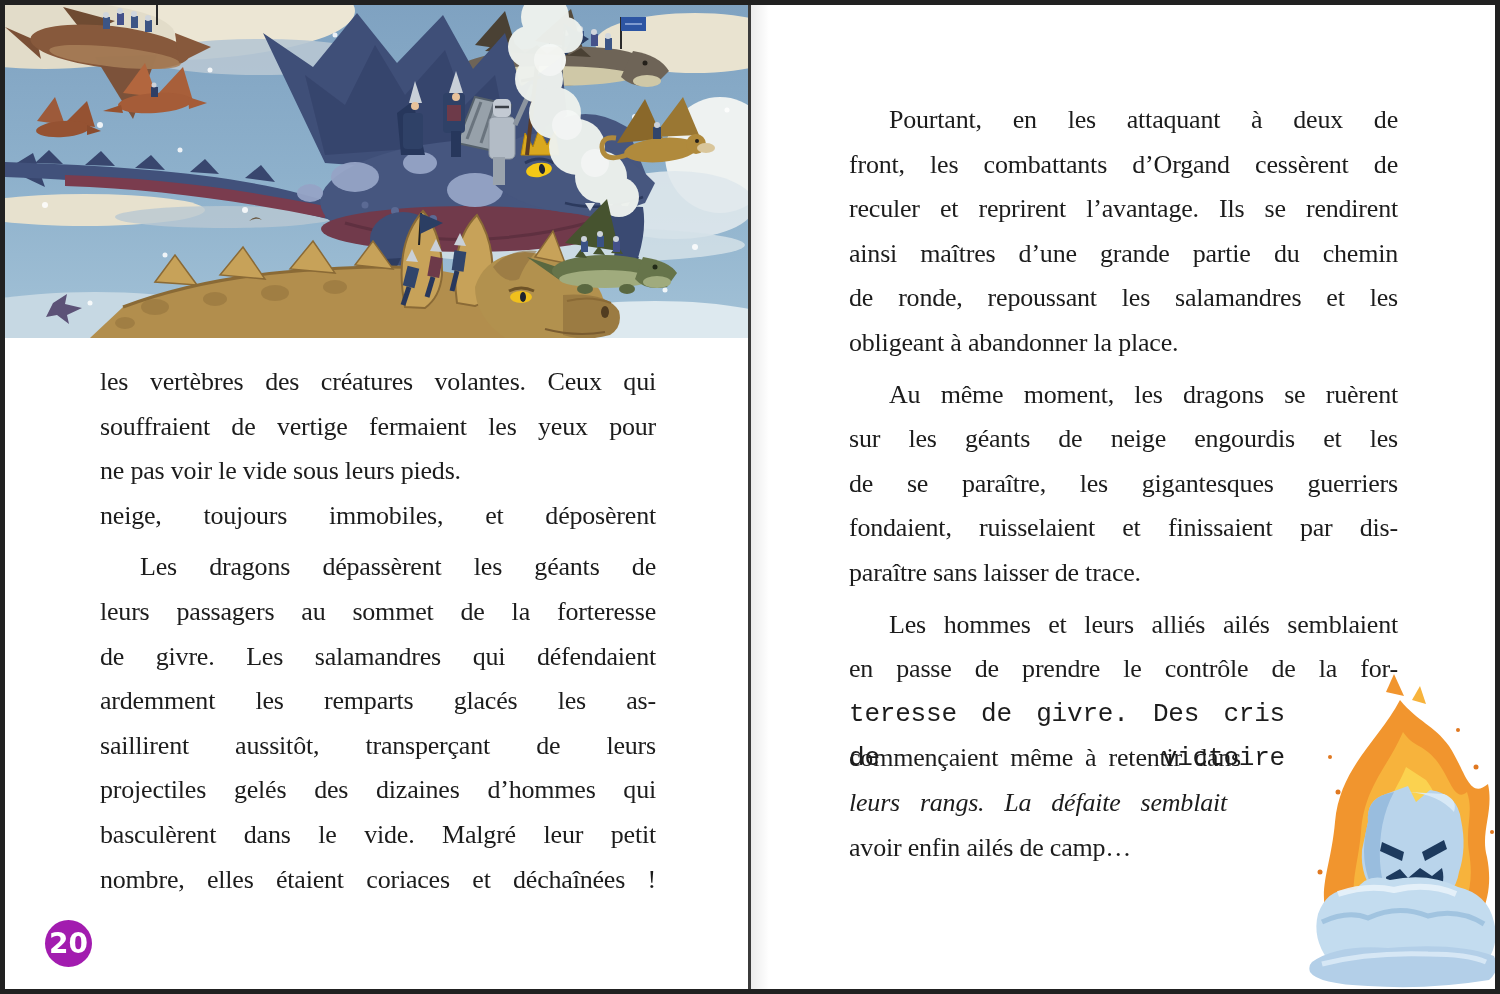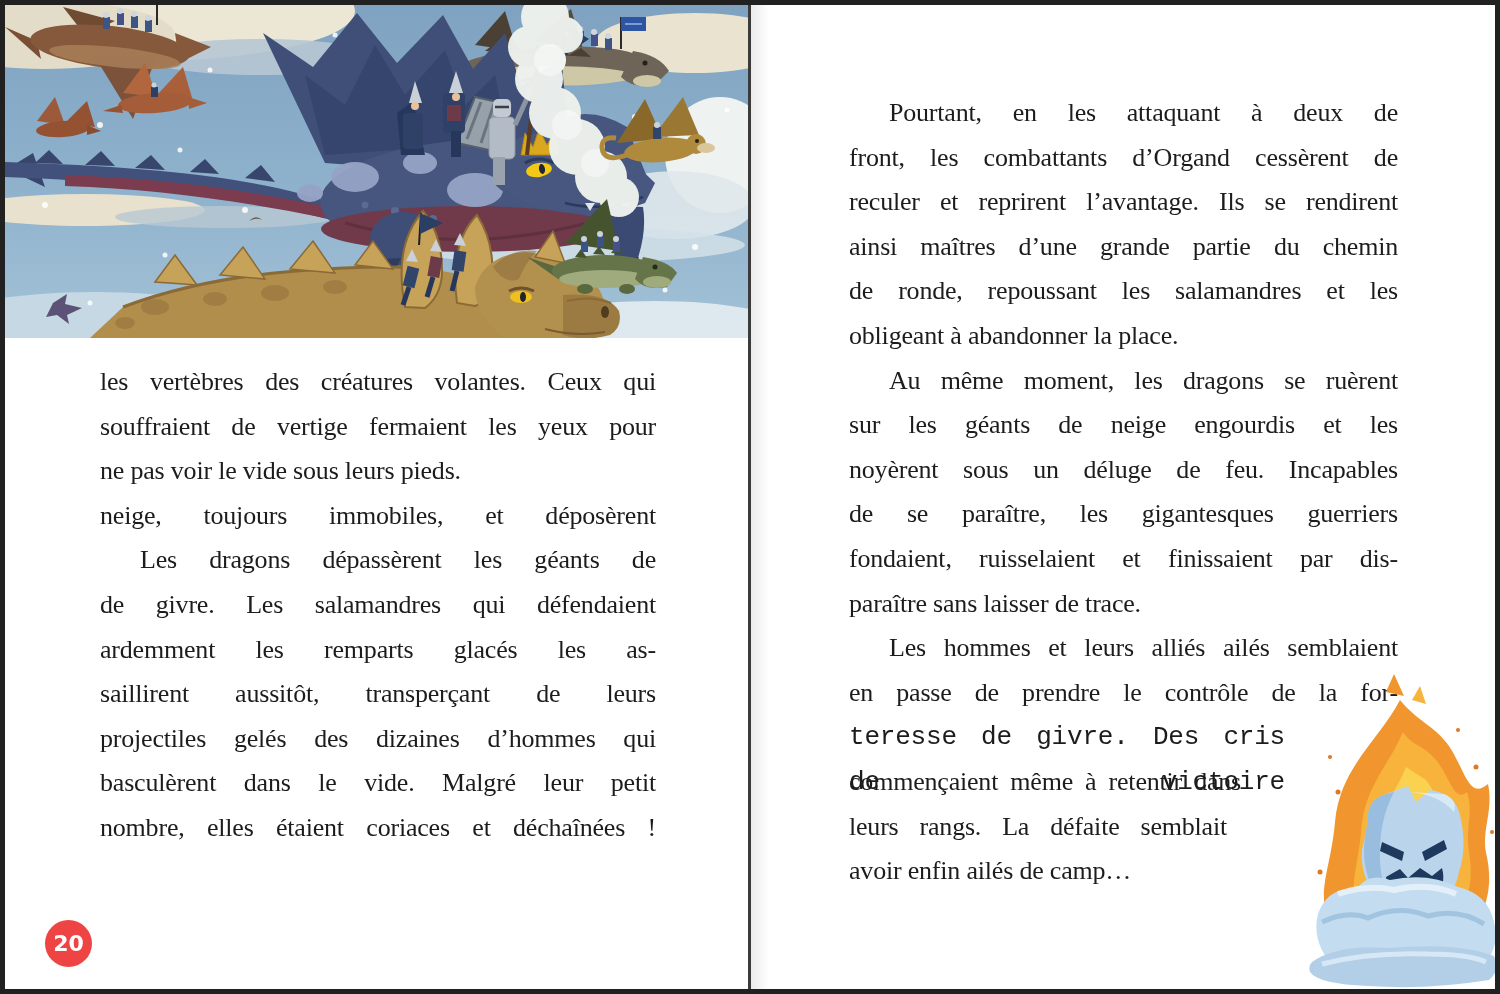--- a/index.html
+++ b/index.html
@@ -14,28 +14,28 @@
   .page{position:absolute;top:0;height:994px;background:#fff;}
   #left-page{left:0;width:633px;}
   #right-page{left:751px;width:749px;}
   .illus{position:absolute;left:5px;top:5px;width:744px;height:333px;z-index:5;}
   .flame-illus{position:absolute;left:1308px;top:672px;width:192px;height:318px;z-index:10;}
   .textblock{position:absolute;color:#1c1c1c;font-size:26px;line-height:44.6px;letter-spacing:-0.2px;z-index:8;}
   #left-text{left:100px;top:360px;width:556px;}
   #right-text{left:849px;top:91px;width:549px;}
   .line{text-align:justify;text-align-last:justify;height:44.6px;white-space:normal;}
   .line.end{text-align-last:left;font-family:Liberation Serif, serif;}
-  .line.indent{padding-left:40px;}
+  .line.indent{padding-left:40px;margin-top:7px;}
   .line.w1{width:436px;font-family:Liberation Mono, monospace;}
   .line.w2{width:392px;}
-  .line.w3{width:378px;}
+  .line.w3{width:378px;font-style:italic;}
   .badge{
     position:absolute;left:45px;top:920px;width:47px;height:47px;border-radius:50%;
-    background:#ef4444;color:#ffffff;font-family:"DejaVu Sans","Liberation Sans",sans-serif;
-    font-size:22px;font-weight:bold;display:flex;align-items:center;justify-content:center;z-index:12;
+    background:#a21caf;color:#ffffff;font-family:"DejaVu Sans","Liberation Sans",sans-serif;
+    font-size:28px;font-weight:bold;display:flex;align-items:center;justify-content:center;z-index:12;
   }
 </style>
 </head>
 <body>
 
 <div>
 
   <div class="page" id="left-page">
 
     <svg class="illus" viewBox="0 0 744 333" preserveAspectRatio="none" role="img" aria-label="Knights and soldiers riding a flock of dragons (navy, gold, green, brown, red) through a snowy blue sky with clouds">
@@ -330,20 +330,21 @@
         <ellipse cx="622" cy="284" rx="8" ry="5" fill="#5a6840"></ellipse>
       </g>
     </svg>
 
     <div class="textblock" id="left-text">
       <div class="line">les vertèbres des créatures volantes. Ceux qui</div>
       <div class="line">souffraient de vertige fermaient les yeux pour</div>
       <div class="line end">ne pas voir le vide sous leurs pieds.</div>
       <div class="line">neige, toujours immobiles, et déposèrent</div>
       <div class="line indent">Les dragons dépassèrent les géants de</div>
+      <div class="line">leurs passagers au sommet de la forteresse</div>
       <div class="line">de givre. Les salamandres qui défendaient</div>
       <div class="line">ardemment les remparts glacés les as-</div>
       <div class="line">saillirent aussitôt, transperçant de leurs</div>
       <div class="line">projectiles gelés des dizaines d’hommes qui</div>
       <div class="line">basculèrent dans le vide. Malgré leur petit</div>
       <div class="line">nombre, elles étaient coriaces et déchaînées !</div>
     </div>
 
     <div class="badge">20</div>
   </div>
@@ -352,21 +353,20 @@
 
   <div class="textblock" id="right-text">
     <div class="line indent">Pourtant, en les attaquant à deux de</div>
     <div class="line">front, les combattants d’Organd cessèrent de</div>
     <div class="line">reculer et reprirent l’avantage. Ils se rendirent</div>
     <div class="line">ainsi maîtres d’une grande partie du chemin</div>
     <div class="line">de ronde, repoussant les salamandres et les</div>
     <div class="line end">obligeant à abandonner la place.</div>
     <div class="line indent">Au même moment, les dragons se ruèrent</div>
     <div class="line">sur les géants de neige engourdis et les</div>
-    <div class="line">noyèrent sous un déluge de feu. Incapables</div>
     <div class="line">de se paraître, les gigantesques guerriers</div>
     <div class="line">fondaient, ruisselaient et finissaient par dis-</div>
     <div class="line end">paraître sans laisser de trace.</div>
     <div class="line indent">Les hommes et leurs alliés ailés semblaient</div>
     <div class="line">en passe de prendre le contrôle de la for-</div>
     <div class="line w1">teresse de givre. Des cris de victoire</div>
     <div class="line w2">commençaient même à retentir dans</div>
     <div class="line w3">leurs rangs. La défaite semblait</div>
     <div class="line end">avoir enfin ailés de camp…</div>
   </div>

